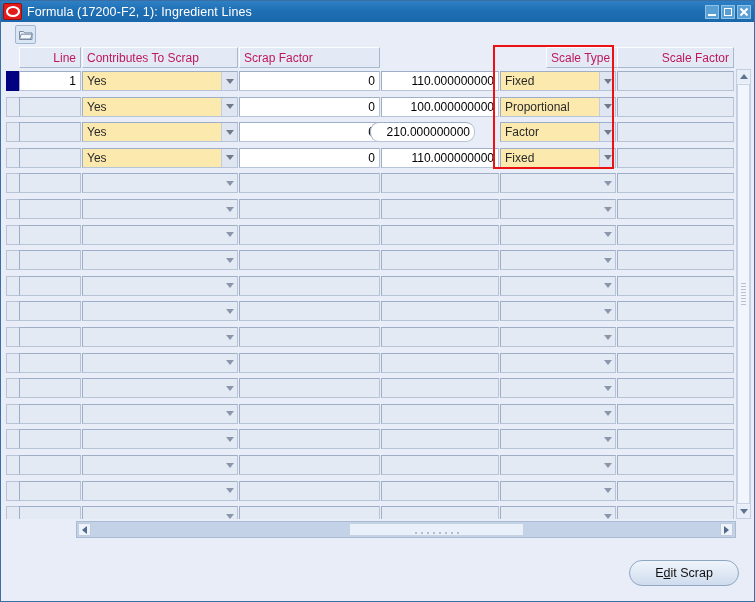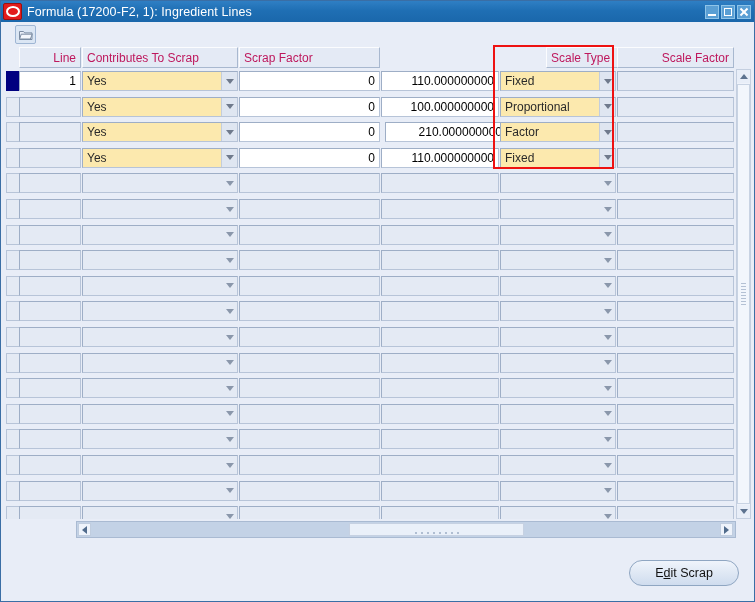--- a/index.html
+++ b/index.html
@@ -233,21 +233,21 @@
           </div>
           <div class="cell lov" style="left: 76px; width: 156px;">
             <span class="txt">Yes</span>
             <span class="arrow">
               <b></b>
             </span>
           </div>
           <div class="cell white r" style="left: 233px; width: 141px;">
             <span class="txt">0</span>
           </div>
-          <div class="cell white r" style="left: 379px; width: 122px;">
+          <div class="cell white r" style="left: 364px; width: 105px; border-radius: 9px;">
             <span class="txt">210.000000000</span>
           </div>
           <div class="cell lov" style="left: 494px; width: 116px;">
             <span class="txt">Factor</span>
             <span class="arrow">
               <b></b>
             </span>
           </div>
           <div class="cell empty r" style="left: 611px; width: 117px;">
             <span class="txt"></span>

